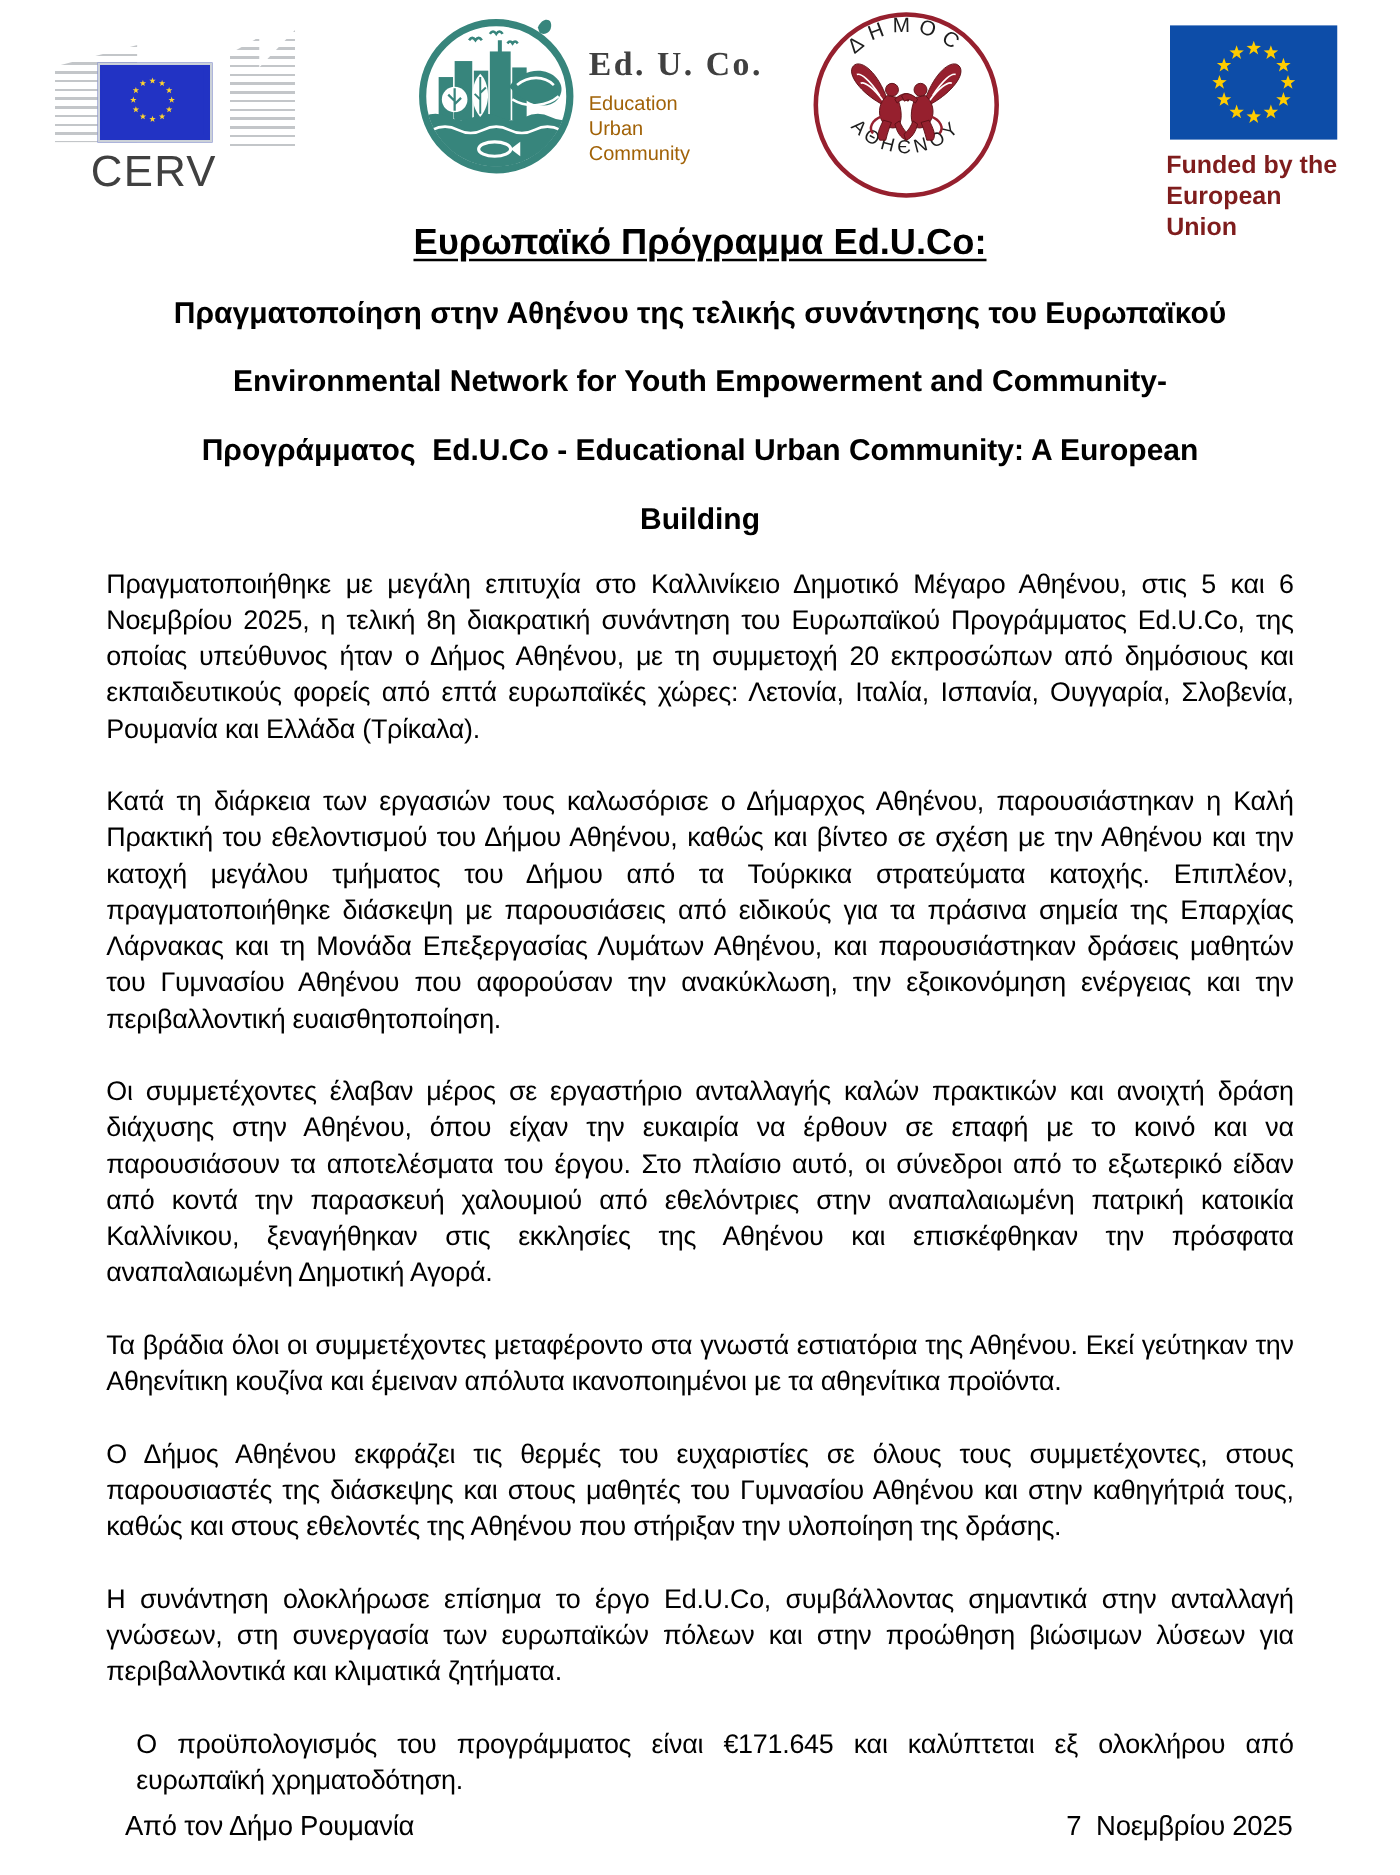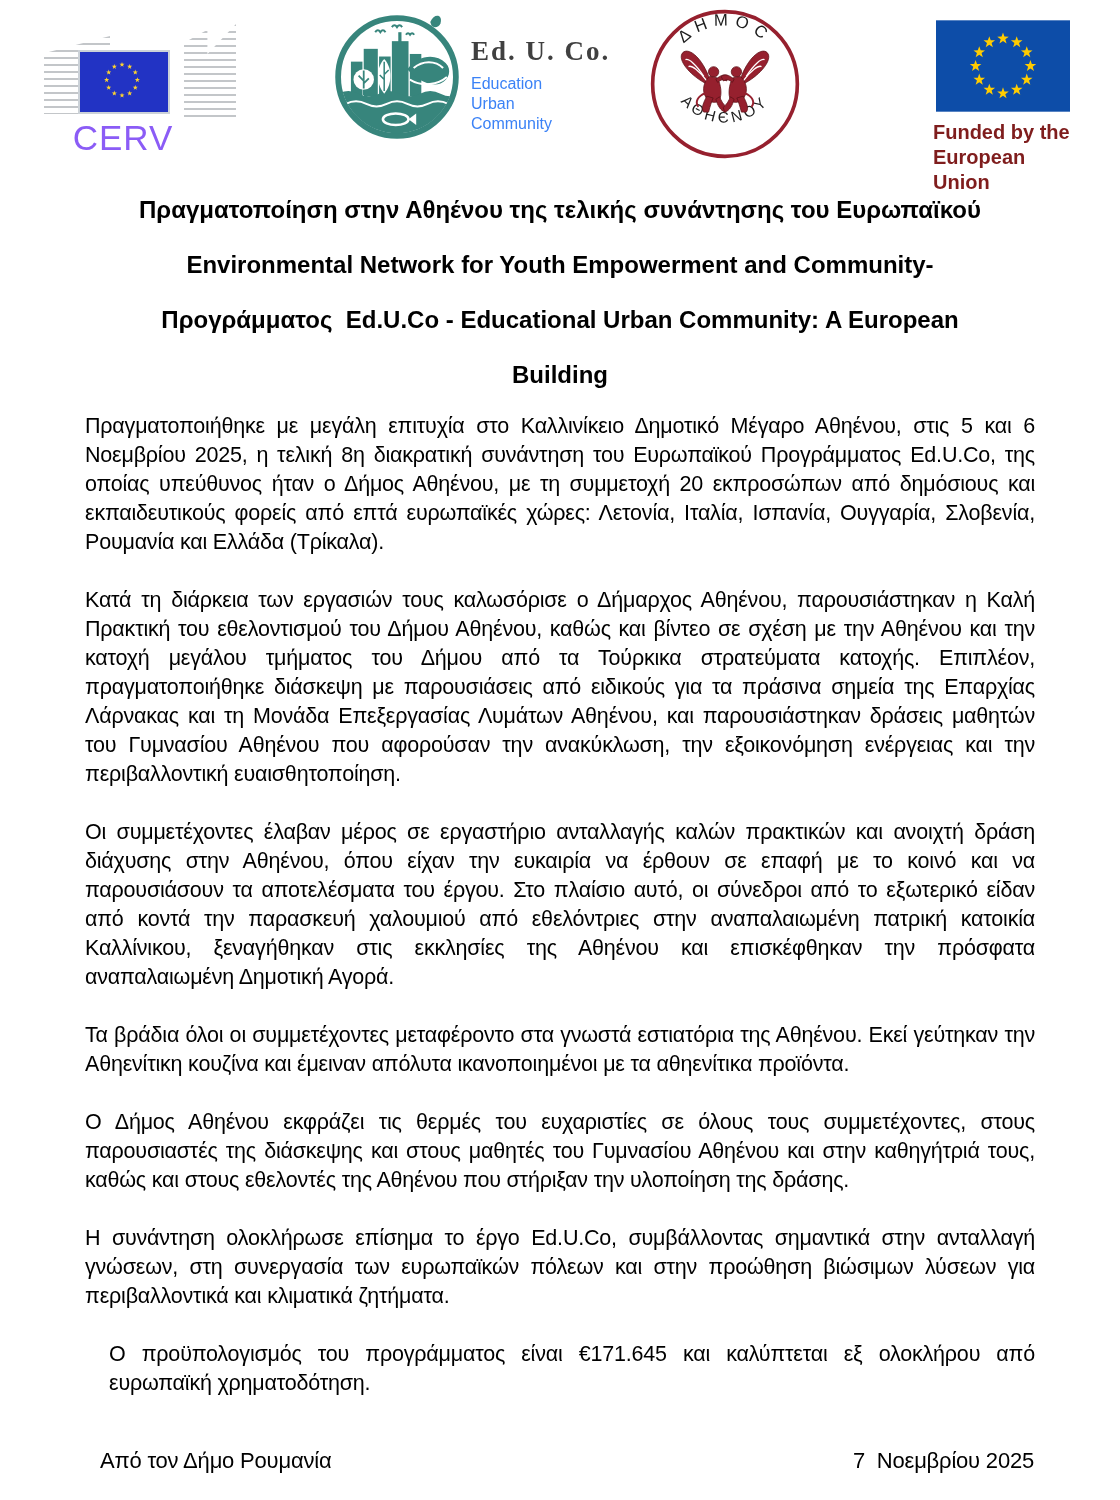--- a/index.html
+++ b/index.html
@@ -21,32 +21,32 @@
   .cerv-lines.left  { left:2px;   top:16px; width:66px; height:78px;
     clip-path:polygon(0 22%,100% 0,100% 100%,0 100%); }
   .cerv-lines.right { left:142px; top:4px;  width:52px; height:94px;
     clip-path:polygon(0 20%,45% 6%,45% 32%,100% 0,100% 100%,0 100%); }
   .cerv-flag {
     position:absolute; left:36px; top:30px; width:88px; height:60px;
     border:2px solid #ccd2d8; background:#2233c4;
   }
   .cerv-label {
     position:absolute; left:18px; top:98px; width:126px; text-align:center;
-    font-size:35px; letter-spacing:1px; color:#8b5cf6;
+    font-size:35px; letter-spacing:1px; color:#404040;
   }
 
   
   .eduko { position:absolute; left:333px; top:12px; width:245px; height:135px; }
   .eduko-circle { position:absolute; left:0; top:0; }
   .eduko-text { position:absolute; left:138px; top:24px; }
   .eduko-wordmark {
     font-family:"Liberation Serif", serif; font-weight:600;
     font-size:27px; letter-spacing:2px; color:#404040; white-space:pre;
   }
-  .eduko-sub { margin-top:7px; font-size:16px; line-height:20px; color:#3b82f6; }
+  .eduko-sub { margin-top:7px; font-size:16px; line-height:20px; color:#a16207; }
 
   
   .athienou { position:absolute; left:646px; top:8px; width:158px; height:152px; }
 
   
   .eufund { position:absolute; left:933px; top:20px; width:140px; height:140px; }
   .eufund-flag { display:block; margin:0 auto; }
   .eufund-text {
     margin-top:8px; text-align:left; font-weight:bold;
     font-size:20px; line-height:25px; color:#7f1d1d;
@@ -221,20 +221,21 @@
             <use href="#starL" x="52.5" y="21.6"></use>
         </g>
       </svg>
       <div class="eufund-text">
         <div>Funded by the</div>
         <div>European Union</div>
       </div>
     </div>
   </div>
 
+  <div class="doc-title">Ευρωπαϊκό Πρόγραμμα Ed.U.Co:</div>
 
   <div class="doc-subtitle">
     <div class="subtitle-line">Πραγματοποίηση στην Αθηένου της τελικής συνάντησης του Ευρωπαϊκού</div>
     <div class="subtitle-line">Environmental Network for Youth Empowerment and Community-</div>
     <div class="subtitle-line">Προγράμματος  Ed.U.Co - Educational Urban Community: A European</div>
     <div class="subtitle-line">Building</div>
   </div>
 
   <div class="content">
     <p class="para">Πραγματοποιήθηκε με μεγάλη επιτυχία στο Καλλινίκειο Δημοτικό Μέγαρο Αθηένου, στις 5 και 6 Νοεμβρίου 2025, η τελική 8η διακρατική συνάντηση του Ευρωπαϊκού Προγράμματος Ed.U.Co, της οποίας υπεύθυνος ήταν ο Δήμος Αθηένου, με τη συμμετοχή 20 εκπροσώπων από δημόσιους και εκπαιδευτικούς φορείς από επτά ευρωπαϊκές χώρες: Λετονία, Ιταλία, Ισπανία, Ουγγαρία, Σλοβενία, Ρουμανία και Ελλάδα (Τρίκαλα).</p>

